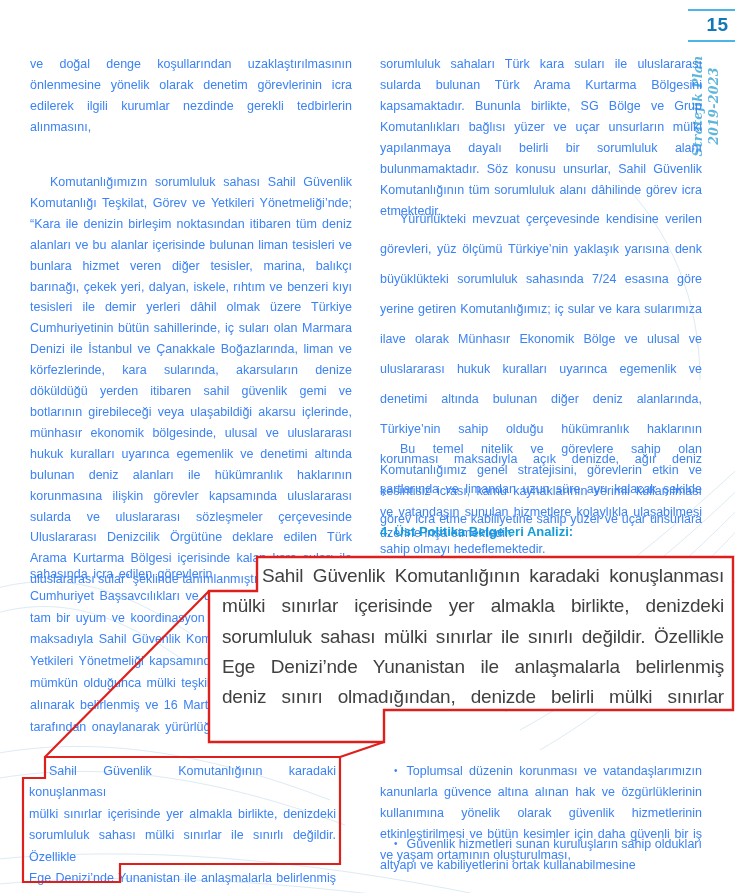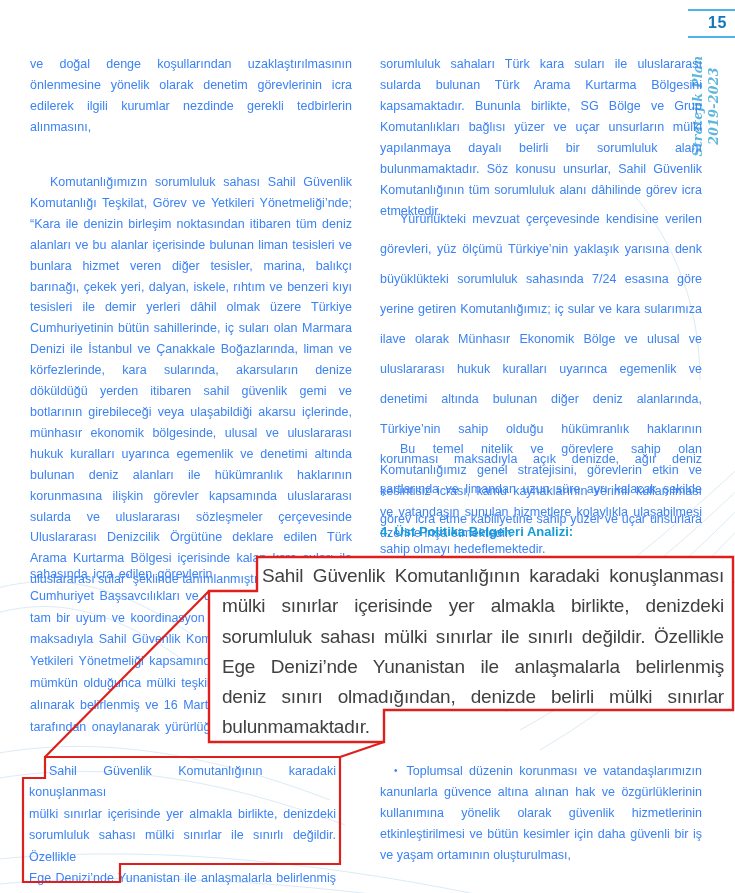--- a/index.html
+++ b/index.html
@@ -8,21 +8,21 @@
     overflow:hidden;font-family:"Liberation Sans",sans-serif;
     margin:0 auto;
   }
   svg.bg, svg.overlay{position:absolute;left:0;top:0;pointer-events:none;}
   svg.overlay{z-index:30;}
   svg.bg{z-index:1;}
 
   
   .pagenum-wrap{position:absolute;right:0;top:9px;width:47px;z-index:5;}
   .pn-rule{height:2px;background:#4db4e7;}
-  .pagenum{font-weight:bold;font-size:16px;color:#1477b7;text-align:center;padding:3px 0 4px 12px;letter-spacing:.5px;}
+  .pagenum{font-weight:bold;font-size:19px;color:#1477b7;text-align:center;padding:3px 0 4px 12px;letter-spacing:.5px;}
 
   
   .sidebar-title{
     position:absolute;left:652px;top:88px;width:112px;height:36px;
     transform:rotate(-90deg);transform-origin:center;
     font-family:"DejaVu Serif","Liberation Serif",serif;
     font-style:italic;font-weight:bold;font-size:12.5px;line-height:16px;
     color:#5fb6dd;text-align:center;z-index:5;letter-spacing:.3px;
   }
 
@@ -118,34 +118,36 @@
 
   <div class="txt w-right just" style="top:54px;">sorumluluk sahaları Türk kara suları ile uluslararası sularda bulunan Türk Arama Kurtarma Bölgesini kapsamaktadır. Bununla birlikte, SG Bölge ve Grup Komutanlıkları bağlısı yüzer ve uçar unsurların mülki yapılanmaya dayalı belirli bir sorumluluk alanı bulunmamaktadır. Söz konusu unsurlar, Sahil Güvenlik Komutanlığının tüm sorumluluk alanı dâhilinde görev icra etmektedir.</div>
   <div class="txt w-right just ind rp2" style="top:204px;">Yürürlükteki mevzuat çerçevesinde kendisine verilen görevleri, yüz ölçümü Türkiye’nin yaklaşık yarısına denk büyüklükteki sorumluluk sahasında 7/24 esasına göre yerine getiren Komutanlığımız; iç sular ve kara sularımıza ilave olarak Münhasır Ekonomik Bölge ve ulusal ve uluslararası hukuk kuralları uyarınca egemenlik ve denetimi altında bulunan diğer deniz alanlarında, Türkiye’nin sahip olduğu hükümranlık haklarının korunması maksadıyla açık denizde, ağır deniz şartlarında ve limandan uzun süre ayrı kalacak şekilde görev icra etme kabiliyetine sahip yüzer ve uçar unsurlara sahip olmayı hedeflemektedir.</div>
   <div class="txt w-right just ind" style="top:439px;">Bu temel nitelik ve görevlere sahip olan Komutanlığımız genel stratejisini, görevlerin etkin ve kesintisiz icrası, kamu kaynaklarının verimli kullanılması ve vatandaşın sunulan hizmetlere kolaylıkla ulaşabilmesi üzerine inşa etmektedir.</div>
 
   <div class="heading">4. Üst Politika Belgeleri Analizi:</div>
 
   <div class="txt w-right just bullet" style="top:719px;margin-top:41px;">
     <span class="dot">•</span><span>Toplumsal düzenin korunması ve vatandaşlarımızın kanunlarla güvence altına alınan hak ve özgürlüklerinin kullanımına yönelik olarak güvenlik hizmetlerinin etkinleştirilmesi ve bütün kesimler için daha güvenli bir iş ve yaşam ortamının oluşturulması,</span>
   </div>
+  <div class="txt w-right just bullet" style="top:833px;">
+    <span class="dot">•</span><span>Güvenlik hizmetleri sunan kuruluşların sahip oldukları altyapı ve kabiliyetlerini ortak kullanabilmesine</span>
+  </div>
 
   <svg class="overlay" width="735" height="893" viewBox="0 0 735 893">
 
     <line x1="45" y1="757" x2="209" y2="591" stroke-width="2.2" stroke="#df1f1c"></line>
 
     <line x1="340" y1="757" x2="384" y2="742" stroke-width="2.2" stroke="#df1f1c"></line>
 
     <polygon points="257,557 733,557 733,710 384,710 384,742 209,742 209,591 257,591" fill="#ffffff" stroke-width="2.4" stroke="#df1f1c"></polygon>
 
     <polygon points="45,757 340,757 340,864 120,864 120,882 23,882 23,778 45,778" fill="none" stroke-width="2.2" stroke="#df1f1c"></polygon>
   </svg>
 
   <div class="callout-text">
     <div class="cline cline-first">Sahil Güvenlik Komutanlığının karadaki konuşlanması</div>
     <div class="cline">mülki sınırlar içerisinde yer almakla birlikte, denizdeki</div>
     <div class="cline">sorumluluk sahası mülki sınırlar ile sınırlı değildir. Özellikle</div>
     <div class="cline">Ege Denizi’nde Yunanistan ile anlaşmalarla belirlenmiş</div>
     <div class="cline">deniz sınırı olmadığından, denizde belirli mülki sınırlar</div>
-    <div class="cline cline-last">bulunmamaktadır.</div>
   </div>
 
 </div>
 
 </body></html>

